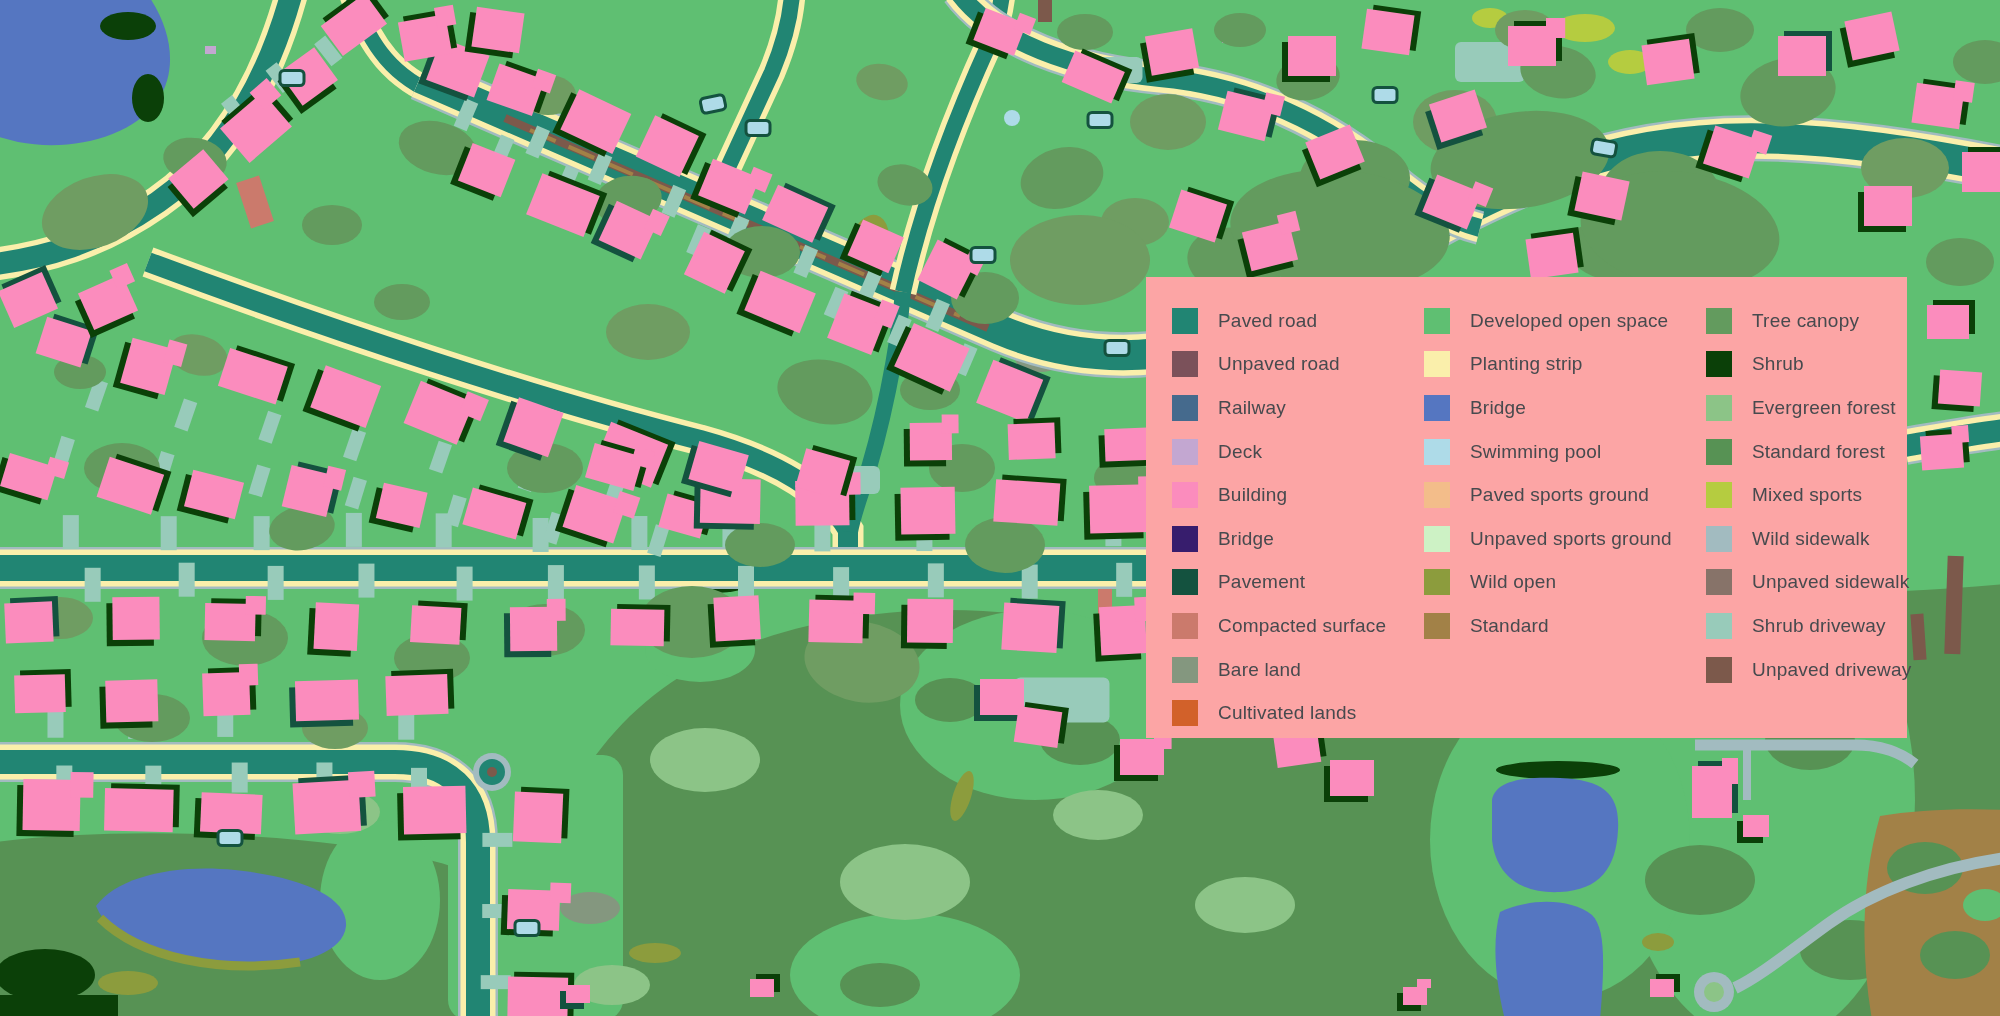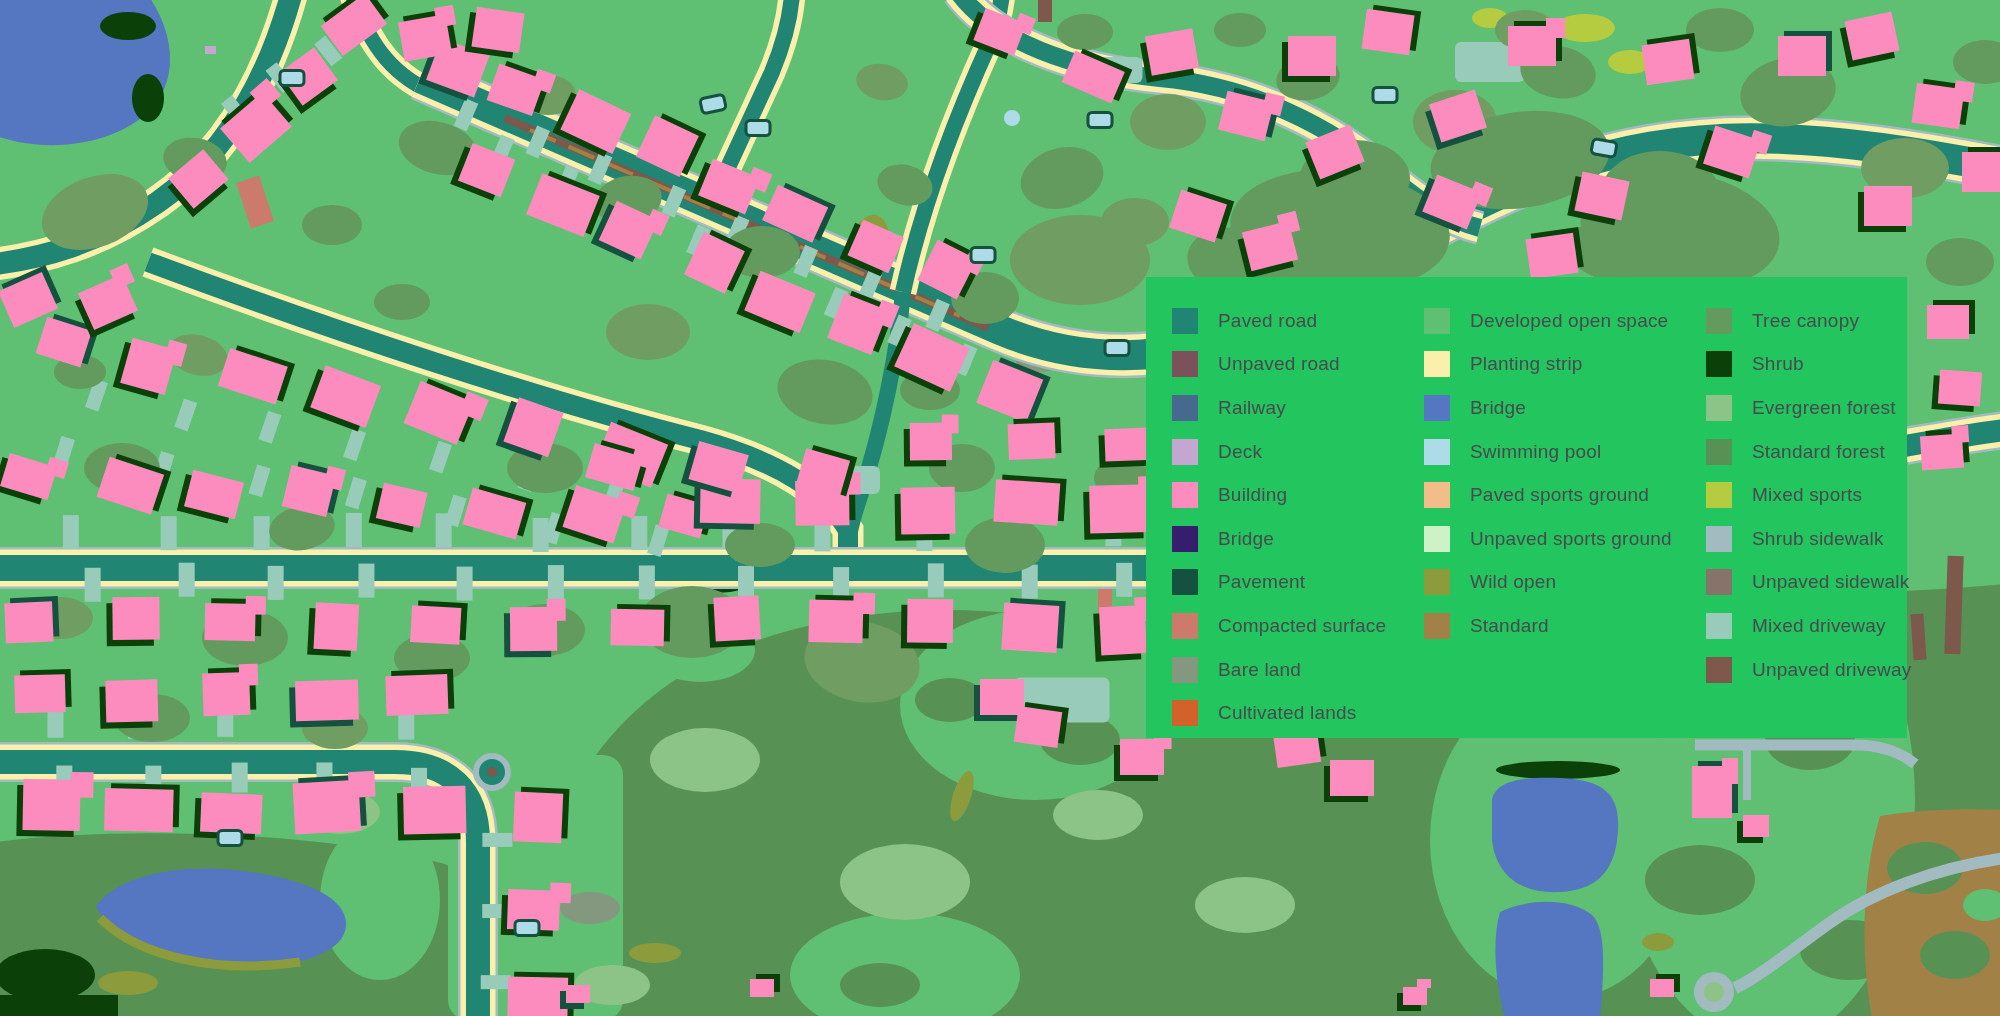--- a/index.html
+++ b/index.html
@@ -1,20 +1,20 @@
 <!DOCTYPE html>
 <html><head>
 <meta charset="utf-8">
 <style>
   html,body{margin:0;padding:0;width:2000px;height:1016px;overflow:hidden;background:#5fbf72;}
   #stage{position:relative;width:2000px;height:1016px;font-family:"Liberation Sans",sans-serif;}
   #map{position:absolute;left:0;top:0;width:2000px;height:1016px;display:block;}
   .legend{
     position:absolute;left:1146px;top:277px;width:761px;height:461px;
-    background:#22c55e;box-sizing:border-box;padding:22px 0 0 26px;
+    background:#fca5a5;box-sizing:border-box;padding:22px 0 0 26px;
     display:flex;flex-direction:row;z-index:5;
   }
   .lcol{display:flex;flex-direction:column;}
   .lcol.c0{width:252px;}
   .lcol.c1{width:282px;}
   .lcol.c2{width:200px;}
   .lrow{display:flex;align-items:center;height:43.6px;}
   .sw{width:26px;height:26px;margin-right:20px;flex:none;}
   .lbl{font-size:19px;color:#474a4e;letter-spacing:.2px;white-space:nowrap;}
 </style>
@@ -855,29 +855,29 @@
         <div class="lrow">
           <span class="sw" style="background: rgb(87, 146, 84);"></span>
           <span class="lbl">Standard forest</span>
         </div>
         <div class="lrow">
           <span class="sw" style="background: rgb(181, 204, 64);"></span>
           <span class="lbl">Mixed sports</span>
         </div>
         <div class="lrow">
           <span class="sw" style="background: rgb(162, 187, 192);"></span>
-          <span class="lbl">Shrub sidewalk</span>
+          <span class="lbl">Wild sidewalk</span>
         </div>
         <div class="lrow">
           <span class="sw" style="background: rgb(135, 115, 105);"></span>
           <span class="lbl">Unpaved sidewalk</span>
         </div>
         <div class="lrow">
           <span class="sw" style="background: rgb(152, 203, 186);"></span>
-          <span class="lbl">Mixed driveway</span>
+          <span class="lbl">Shrub driveway</span>
         </div>
         <div class="lrow">
           <span class="sw" style="background: rgb(124, 89, 75);"></span>
           <span class="lbl">Unpaved driveway</span>
         </div>
       </div>
   </div>
 </div>
 
 </body></html>

